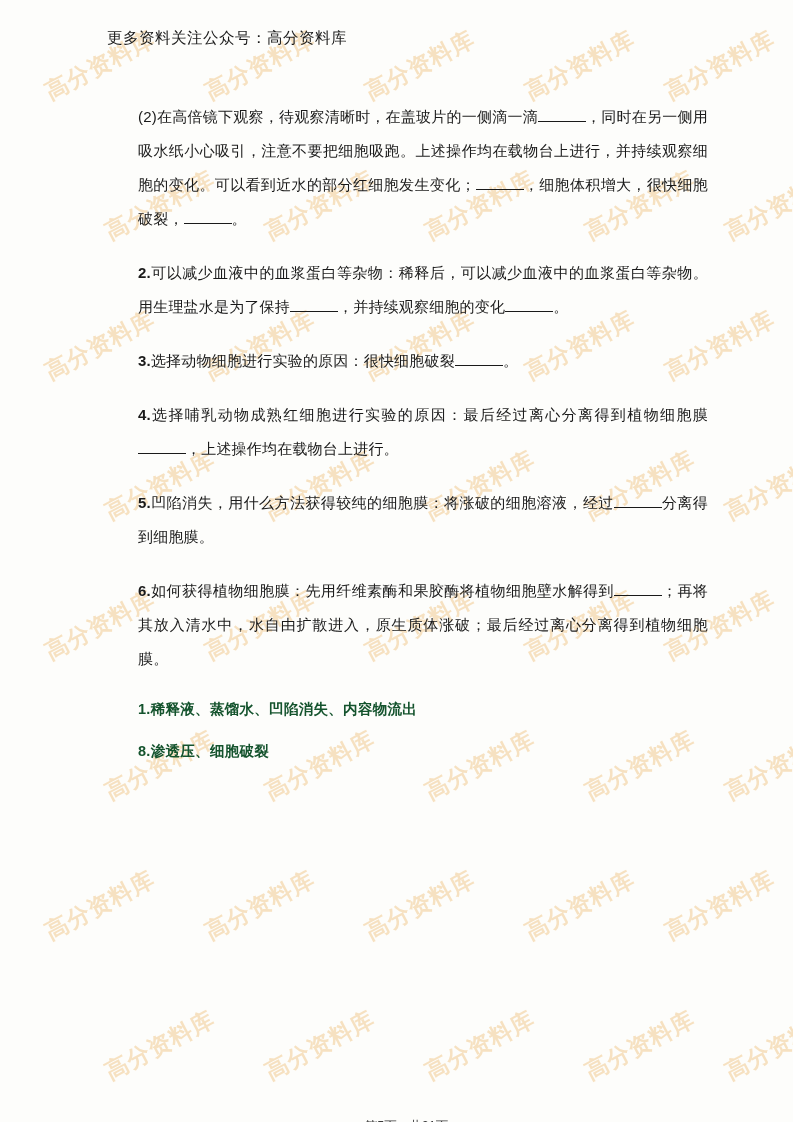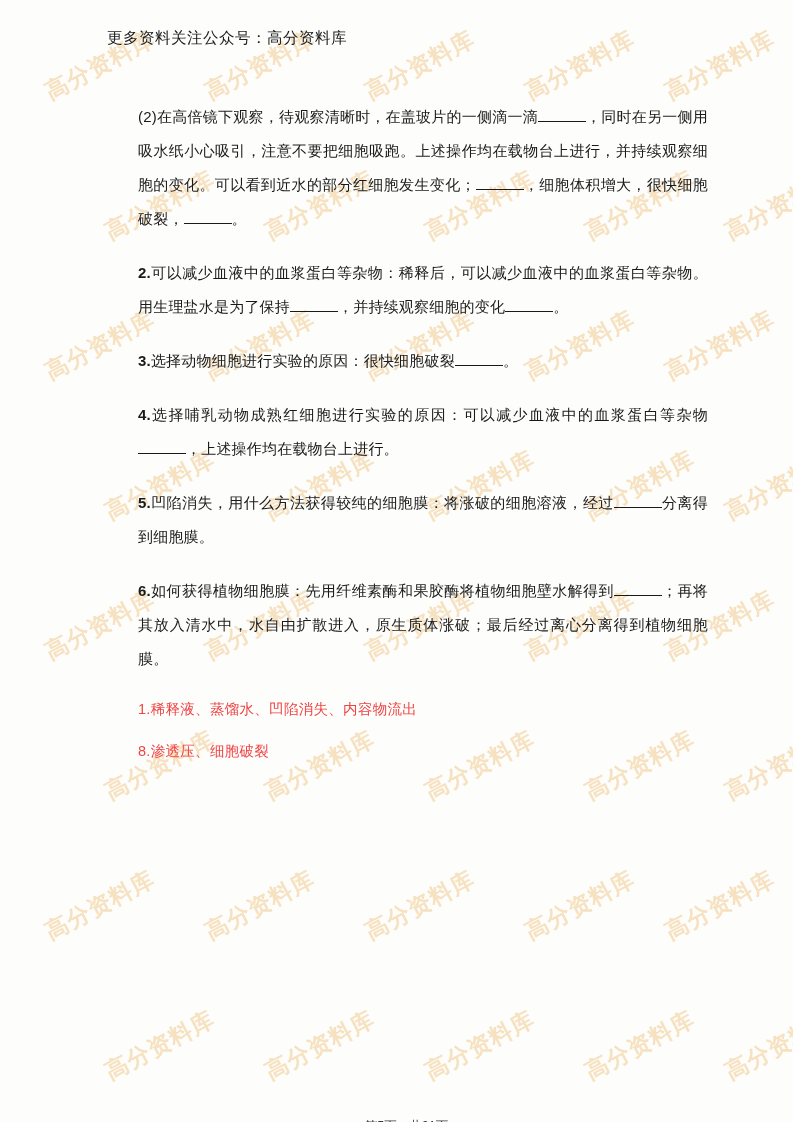--- a/index.html
+++ b/index.html
@@ -63,22 +63,23 @@
     margin: 34px 0 14px 0;
     font-size: 15px;
     font-weight: bold;
     color: #1a1a1a;
     line-height: 28px;
   }
   p.answer-line {
     margin: 0 0 16px 0;
     font-size: 14.5px;
     line-height: 26px;
-    color: #ef4444;
+    color: #14532d;
     letter-spacing: 0.3px;
+    font-weight: bold;
   }
   .footer {
     position: absolute;
     left: 0;
     top: 1070px;
     width: 793px;
     text-align: center;
     font-size: 12.5px;
     color: #3a3a3a;
     margin-top: 48px;
@@ -154,21 +155,21 @@
 
   <div class="content">
 
     <div class="header">更多资料关注公众号：高分资料库</div>
 
     <div class="body-text">
       <div id="paragraphs">
           <p class="para"><span>(2)在高倍镜下观察，待观察清晰时，在盖玻片的一侧滴一滴</span><span class="blank"></span><span>，同时在另一侧用吸水纸小心吸引，注意不要把细胞吸跑。上述操作均在载物台上进行，并持续观察细胞的变化。可以看到近水的部分红细胞发生变化；</span><span class="blank"></span><span>，细胞体积增大，很快细胞破裂，</span><span class="blank"></span><span>。</span></p>
           <p class="para"><span class="bold">2.</span><span>可以减少血液中的血浆蛋白等杂物：稀释后，可以减少血液中的血浆蛋白等杂物。用生理盐水是为了保持</span><span class="blank"></span><span>，并持续观察细胞的变化</span><span class="blank"></span><span>。</span></p>
           <p class="para"><span class="bold">3.</span><span>选择动物细胞进行实验的原因：很快细胞破裂</span><span class="blank"></span><span>。</span></p>
-          <p class="para"><span class="bold">4.</span><span>选择哺乳动物成熟红细胞进行实验的原因：可以减少血液中的血浆蛋白等杂物</span><span class="blank"></span><span>，上述操作均在载物台上进行。</span></p>
+          <p class="para"><span class="bold">4.</span><span>选择哺乳动物成熟红细胞进行实验的原因：最后经过离心分离得到植物细胞膜</span><span class="blank"></span><span>，上述操作均在载物台上进行。</span></p>
           <p class="para"><span class="bold">5.</span><span>凹陷消失，用什么方法获得较纯的细胞膜：将涨破的细胞溶液，经过</span><span class="blank"></span><span>分离得到细胞膜。</span></p>
           <p class="para"><span class="bold">6.</span><span>如何获得植物细胞膜：先用纤维素酶和果胶酶将植物细胞壁水解得到</span><span class="blank"></span><span>；再将其放入清水中，水自由扩散进入，原生质体涨破；最后经过离心分离得到植物细胞膜。</span></p>
         </div>
 
       <div id="answers">
           <p class="answer-line">1.稀释液、蒸馏水、凹陷消失、内容物流出</p>
           <p class="answer-line">8.渗透压、细胞破裂</p>
         </div>
     </div>
 

